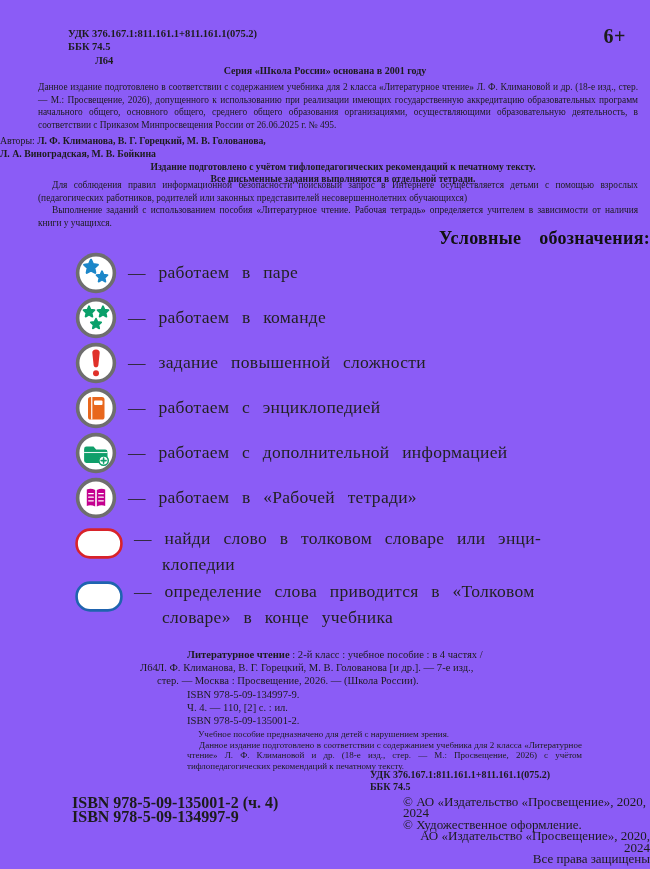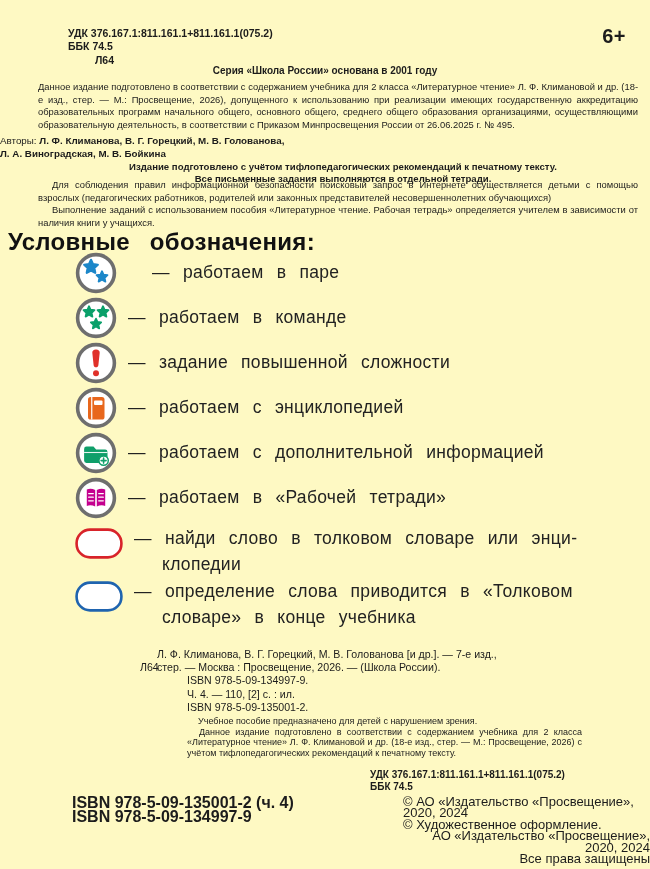--- a/index.html
+++ b/index.html
@@ -1,37 +1,37 @@
 <!DOCTYPE html>
 <html><head>
 <meta charset="utf-8">
 <style>
   html,body{margin:0;padding:0;background:#fff;}
-  .page{position:relative;width:650px;height:869px;background:#fef9c3;overflow:hidden;
-        font-family:Liberation Sans, sans-serif;color:#1c1c1c;}
+  .page{position:relative;width:650px;height:869px;background:#8b5cf6;overflow:hidden;
+        font-family:Liberation Serif, serif;color:#1c1c1c;}
 
   
   .udk-block{position:absolute;left:68px;top:27px;font-size:10.5px;line-height:13.4px;font-weight:600;}
   .udk-block .l64{margin-left:27px;}
   .age-badge{position:absolute;right:24px;top:25px;font-size:20px;font-weight:600;letter-spacing:0.5px;}
   .series-line{position:absolute;left:0;right:0;top:65px;text-align:center;font-size:10px;font-weight:700;}
 
   .para{position:absolute;left:38px;width:600px;text-align:justify;font-size:9.4px;line-height:12.5px;}
   .para.indent{text-indent:14px;}
   .intro{top:81px;}
   .safety{top:179px;}
   .usage{top:204px;}
 
   .authors{position:absolute;left:0;right:0;top:134px;text-align:left;font-size:9.8px;line-height:13px;}
   .authors b{font-weight:700;}
   .notes{position:absolute;left:0;right:0;top:161px;text-align:center;font-size:9.6px;line-height:11.6px;font-weight:700;margin-left:36px;}
 
   
-  .legend-title{position:absolute;left:8px;right:0;top:228px;text-align:left;
-                font-size:24px;font-weight:700;word-spacing:13px;letter-spacing:0.3px;color:#111;}
+  .legend-title{position:absolute;left:0;right:0;top:228px;text-align:right;
+                font-size:18px;font-weight:700;word-spacing:13px;letter-spacing:0.3px;color:#111;}
   .legend{position:absolute;left:75px;top:252px;width:548px;}
   .legend-item{position:absolute;left:0;display:flex;align-items:flex-start;}
   .icon-wrap{width:42px;height:42px;flex:none;}
   .frame-wrap{width:48px;height:31px;flex:none;}
   .legend-label{margin-left:11px;margin-top:8px;font-size:17.5px;line-height:25.5px;
                 word-spacing:8px;letter-spacing:0.3px;white-space:pre-line;
                 padding-left:28px;text-indent:-28px;color:#222;}
   .legend-item.frame .legend-label{margin-top:-2px;}
 
   
@@ -79,21 +79,21 @@
     <div>Все письменные задания выполняются в отдельной тетради.</div>
   </div>
 
   <div class="para indent safety">Для соблюдения правил информационной безопасности поисковый запрос в Интернете осуществляется детьми с помощью взрослых (педагогических работников, родителей или законных представителей несовершеннолетних обучающихся)</div>
   <div class="para indent usage">Выполнение заданий с использованием пособия «Литературное чтение. Рабочая тетрадь» определяется учителем в зависимости от наличия книги у учащихся.</div>
 
   <div class="legend-title">Условные обозначения:</div>
 
   <div class="legend">
 
-    <div class="legend-item" style="top:0;gap:24px;">
+    <div class="legend-item" style="top:0;">
       <span class="icon-wrap">
         <svg width="42" height="42" viewBox="0 0 42 42">
           <circle cx="21" cy="21" r="18.4" fill="#fff" stroke="#6e6e6e" stroke-width="3.6"></circle>
           <g fill="#1c87c9" stroke="#1c87c9" stroke-width="3" stroke-linejoin="round">
             <polygon transform="translate(16,15) scale(0.72)" points="0,-10 2.8,-3.9 9.5,-3.1 4.6,1.5 5.9,8.1 0,4.8 -5.9,8.1 -4.6,1.5 -9.5,-3.1 -2.8,-3.9"></polygon>
             <polygon transform="translate(27,25) scale(0.58)" points="0,-10 2.8,-3.9 9.5,-3.1 4.6,1.5 5.9,8.1 0,4.8 -5.9,8.1 -4.6,1.5 -9.5,-3.1 -2.8,-3.9"></polygon>
           </g>
         </svg>
       </span>
       <span class="legend-label">— работаем в паре</span>
@@ -181,20 +181,21 @@
         </svg>
       </span>
       <span class="legend-label">— определение слова приводится в «Толковом
 словаре» в конце учебника</span>
     </div>
 
   </div>
 
   <div class="bib">
     <span class="code">Л64</span>
+    <div class="t-line1"><b>Литературное чтение</b><span> : 2-й класс : учебное пособие : в 4 частях /</span></div>
     <div class="hang">Л. Ф. Климанова, В. Г. Горецкий, М. В. Голованова [и др.]. — 7-е изд.,</div>
     <div class="hang">стер. — Москва : Просвещение, 2026. — (Школа России).</div>
     <div class="ind">ISBN 978-5-09-134997-9.</div>
     <div class="ind">Ч. 4. — 110, [2] с. : ил.</div>
     <div class="ind">ISBN 978-5-09-135001-2.</div>
     <div class="small small-center">Учебное пособие предназначено для детей с нарушением зрения.</div>
     <div class="small small-just">Данное издание подготовлено в соответствии с содержанием учебника для 2 класса «Литературное чтение» Л. Ф. Климановой и др. (18-е изд., стер. — М.: Просвещение, 2026) с учётом тифлопедагогических рекомендаций к печатному тексту.</div>
     <div class="udk-right">
       <div>УДК 376.167.1:811.161.1+811.161.1(075.2)</div>
       <div>ББК 74.5</div>

